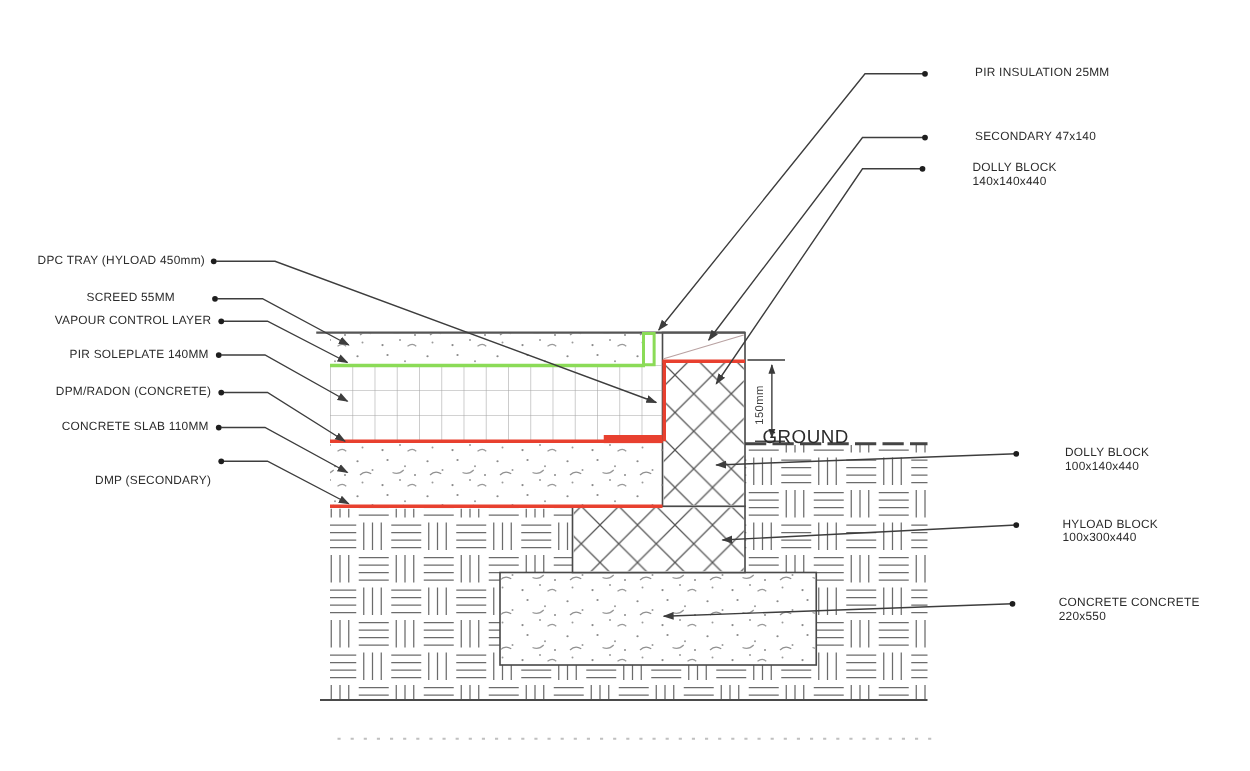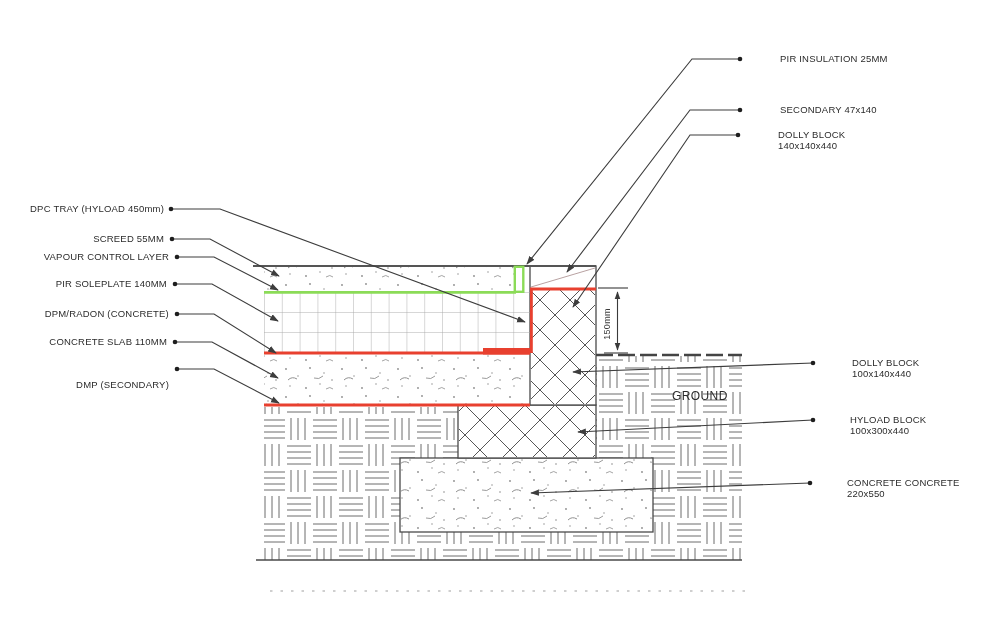--- a/index.html
+++ b/index.html
@@ -13,21 +13,21 @@
     font-size:9.5px;line-height:11px;letter-spacing:.2px;
     color:#2b2b2b;white-space:nowrap;padding-left:32px;
   }
   .label.right-align{text-align:right;}
   .label span{display:block;}
   .dim-label{
     position:absolute;left:584px;top:319px;width:46px;text-align:center;
     font-size:9px;color:#3a3a3a;letter-spacing:.3px;
     transform:rotate(-90deg);transform-origin:center center;
   }
-  .ground-label{position:absolute;left:672px;top:341px;font-size:12px;color:#2b2b2b;letter-spacing:.4px;margin-top:48px;}
+  .ground-label{position:absolute;left:610px;top:341px;font-size:15px;color:#2b2b2b;letter-spacing:.4px;}
 </style>
 </head>
 <body>
 
 <div id="stage">
 
   <svg id="drawing-svg" width="1000" height="617" viewBox="0 0 1000 617">
     <defs>
       <marker id="arr" viewBox="0 0 10 10" refX="9" refY="5" markerWidth="8" markerHeight="8" orient="auto-start-reverse">
         <path d="M0 1.4 L10 5 L0 8.6 Z" fill="#3d3d3d"></path>
@@ -145,21 +145,21 @@
       <circle cx="738" cy="135" r="2.3"></circle>
       <circle cx="813" cy="363" r="2.3"></circle>
       <circle cx="813" cy="420" r="2.3"></circle>
       <circle cx="810" cy="483" r="2.3"></circle>
     </g>
 
     <line x1="270" y1="591" x2="748" y2="591" stroke="#c0c0c0" stroke-width="1.6" stroke-dasharray="2.5 8"></line>
   </svg>
 
   <div class="label right-align" style="right:836px;top:203px">DPC TRAY (HYLOAD 450mm)</div>
-  <div class="label right-align" style="right:836px;top:233px">SCREED 55MM</div>
+  <div class="label right-align" style="right:860px;top:233px">SCREED 55MM</div>
   <div class="label right-align" style="right:831px;top:251px">VAPOUR CONTROL LAYER</div>
   <div class="label right-align" style="right:833px;top:278px">PIR SOLEPLATE 140MM</div>
   <div class="label right-align" style="right:831px;top:308px">DPM/RADON (CONCRETE)</div>
   <div class="label right-align" style="right:833px;top:336px">CONCRETE SLAB 110MM</div>
   <div class="label right-align" style="right:831px;top:379px">DMP (SECONDARY)</div>
 
   <div class="label" style="left:748px;top:53px">PIR INSULATION 25MM</div>
   <div class="label" style="left:748px;top:104px">SECONDARY 47x140</div>
   <div class="label" style="left:746px;top:129px">
     <span>DOLLY BLOCK</span>

